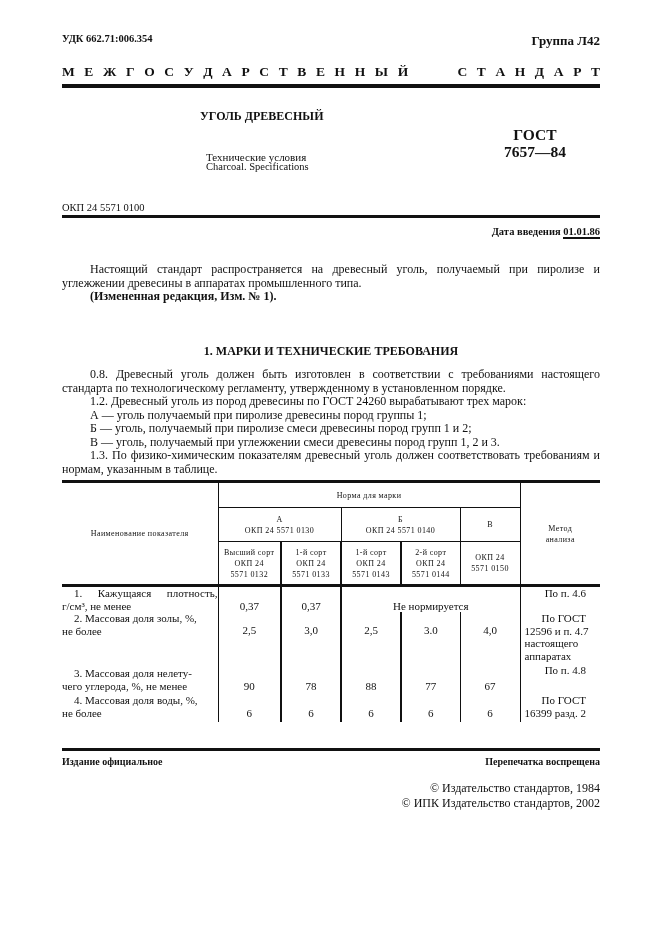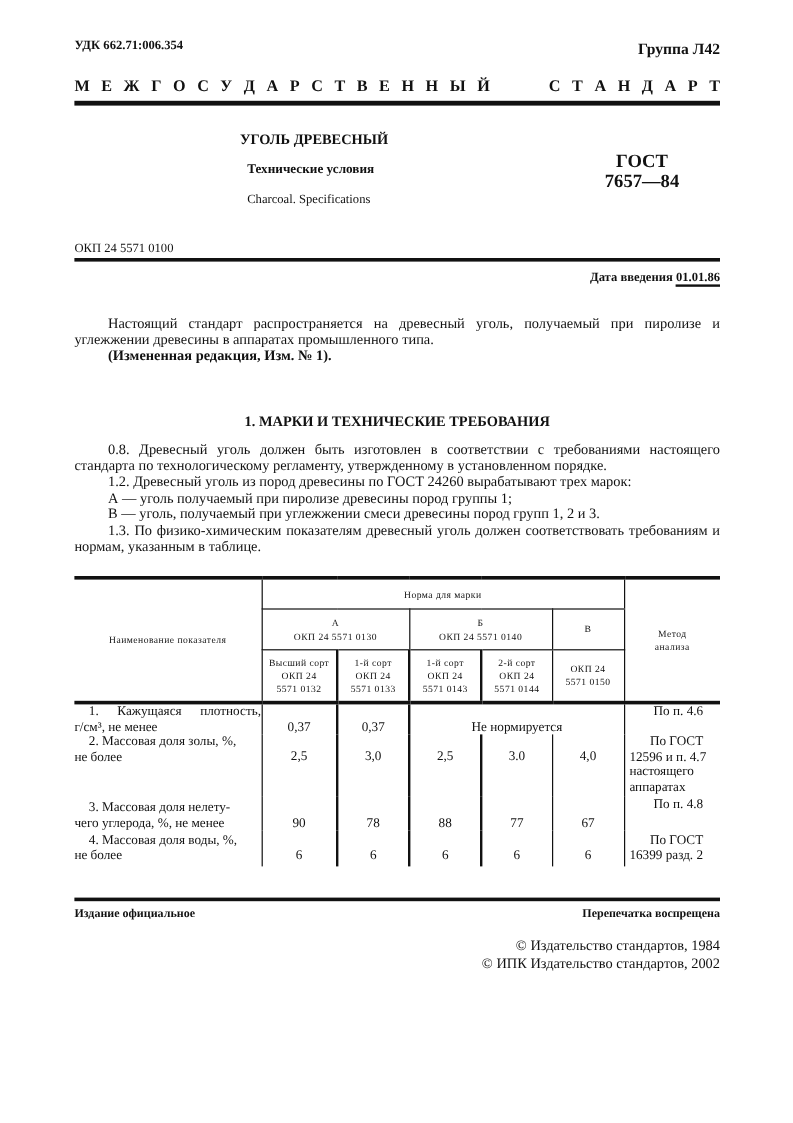--- a/index.html
+++ b/index.html
@@ -14,21 +14,21 @@
   .group { right: 61px; top: 33px; font-size: 13px; }
   .banner {
     left: 62px; width: 538px; top: 64px; font-size: 13.5px; font-weight: bold;
     display: flex; justify-content: space-between;
   }
   .banner span { display: inline-block; }
   .banner .gap { width: 30px; }
   .rule-thick { left: 62px; width: 538px; height: 4px; background: #111; }
   .rule-mid { left: 62px; width: 538px; height: 3px; background: #111; }
   .title { left: 200px; top: 109px; font-size: 12px; font-weight: bold; }
-  .subtitle { left: 206px; top: 135px; font-size: 11px; font-weight: bold; }
+  .subtitle { left: 206px; top: 151px; font-size: 11px; font-weight: normal; }
   .english { left: 206px; top: 161px; font-size: 10.5px; }
   .gost { left: 500px; top: 126px; font-size: 15.5px; font-weight: bold; text-align: center; line-height: 17px; width: 70px; }
   .okp { left: 62px; top: 202px; font-size: 10.5px; }
   .date { right: 61px; top: 226px; font-size: 10.5px; font-weight: bold; }
   .date u { text-decoration: none; border-bottom: 2px solid #111; padding-bottom: 0; }
   .text { left: 62px; width: 538px; font-size: 12px; line-height: 13.5px; text-align: justify; }
   .text p { margin: 0; text-indent: 28px; }
   .text p.noind { text-indent: 0; padding-left: 28px; }
   .heading { left: 62px; width: 538px; top: 344px; font-size: 12px; font-weight: bold; text-align: center; }
 
@@ -107,20 +107,21 @@
   <p>Настоящий стандарт распространяется на древесный уголь, получаемый при пиролизе и углежжении древесины в аппаратах промышленного типа.</p>
   <p class="b">(Измененная редакция, Изм. № 1).</p>
 </div>
 
 <div class="abs heading">1. МАРКИ И ТЕХНИЧЕСКИЕ ТРЕБОВАНИЯ</div>
 
 <div class="abs text" style="top:368px;">
   <p>0.8. Древесный уголь должен быть изготовлен в соответствии с требованиями настоящего стандарта по технологическому регламенту, утвержденному в установленном порядке.</p>
   <p>1.2. Древесный уголь из пород древесины по ГОСТ 24260 вырабатывают трех марок:</p>
   <p class="noind">А — уголь получаемый при пиролизе древесины пород группы 1;</p>
+  <p class="noind">Б — уголь, получаемый при пиролизе смеси древесины пород групп 1 и 2;</p>
   <p class="noind">В — уголь, получаемый при углежжении смеси древесины пород групп 1, 2 и 3.</p>
   <p>1.3. По физико-химическим показателям древесный уголь должен соответствовать требованиям и нормам, указанным в таблице.</p>
 </div>
 
 <table class="spec">
   <colgroup>
     <col style="width:156px">
       <col style="width:63px">
       <col style="width:60px">
       <col style="width:60px">

